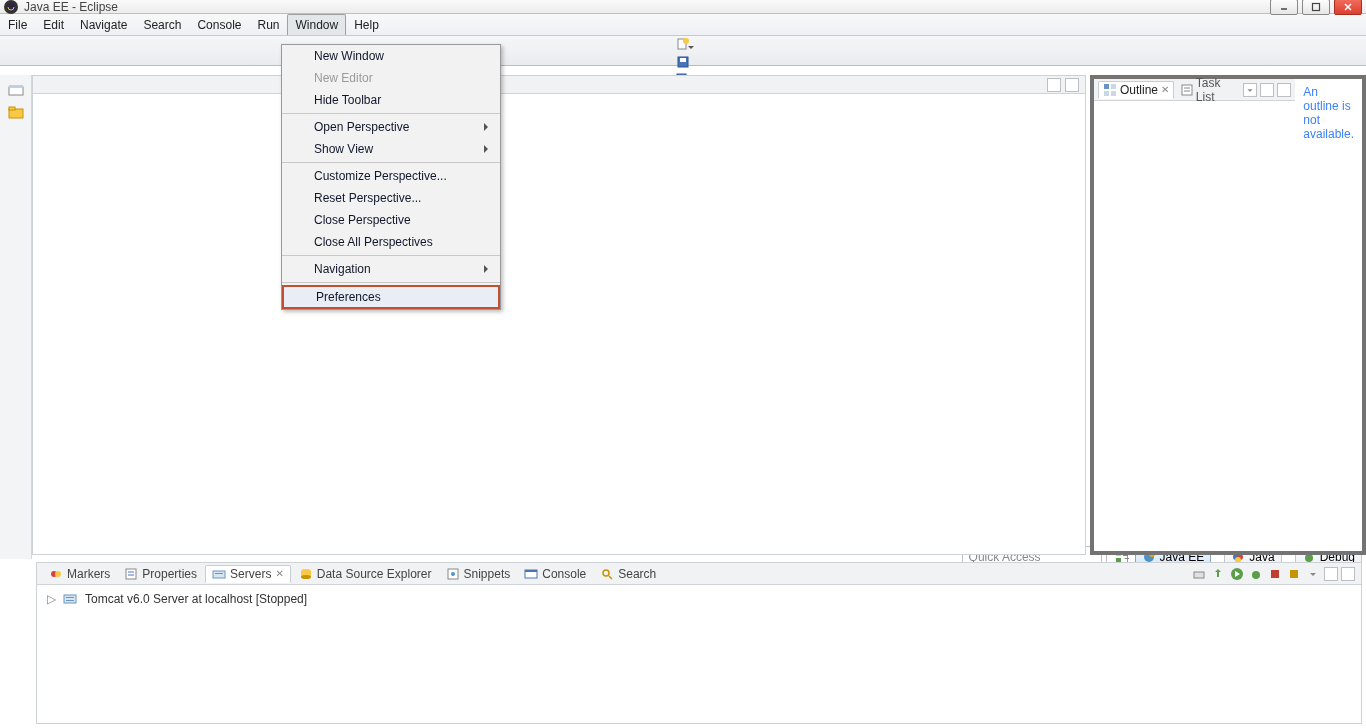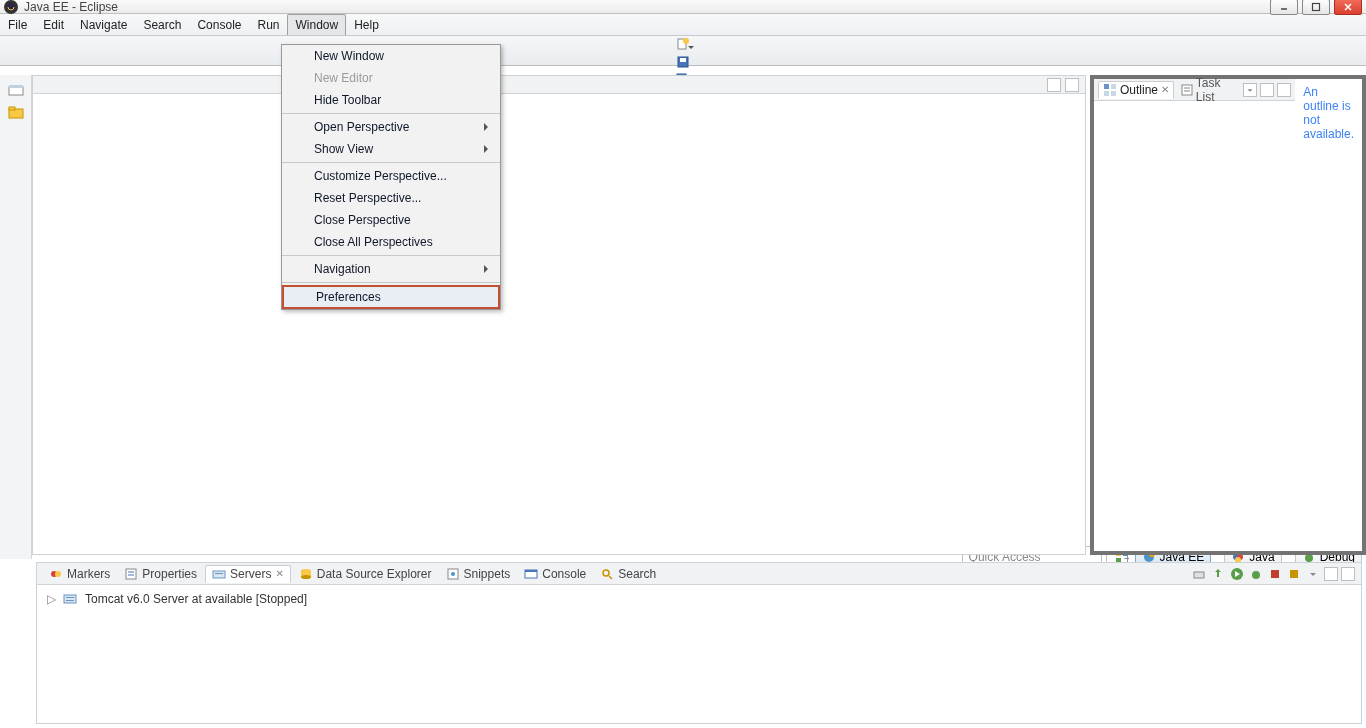--- a/index.html
+++ b/index.html
@@ -489,16 +489,16 @@
     </div>
   </div>
   <div class="bp-body">
     <div class="tree-row">
       <span class="tree-toggle">▷</span>
       <svg width="16" height="16">
           <rect x="1" y="4" width="12" height="8" fill="#d8e6f0" stroke="#6a94c8"></rect>
           <rect x="3" y="6" width="8" height="1" fill="#6a94c8"></rect>
           <rect x="3" y="9" width="8" height="1" fill="#6a94c8"></rect>
         </svg>
-      <span>Tomcat v6.0 Server at available  [Stopped]</span>
+      <span>Tomcat v6.0 Server at localhost  [Stopped]</span>
     </div>
   </div>
 </div>
 
 </body></html>

